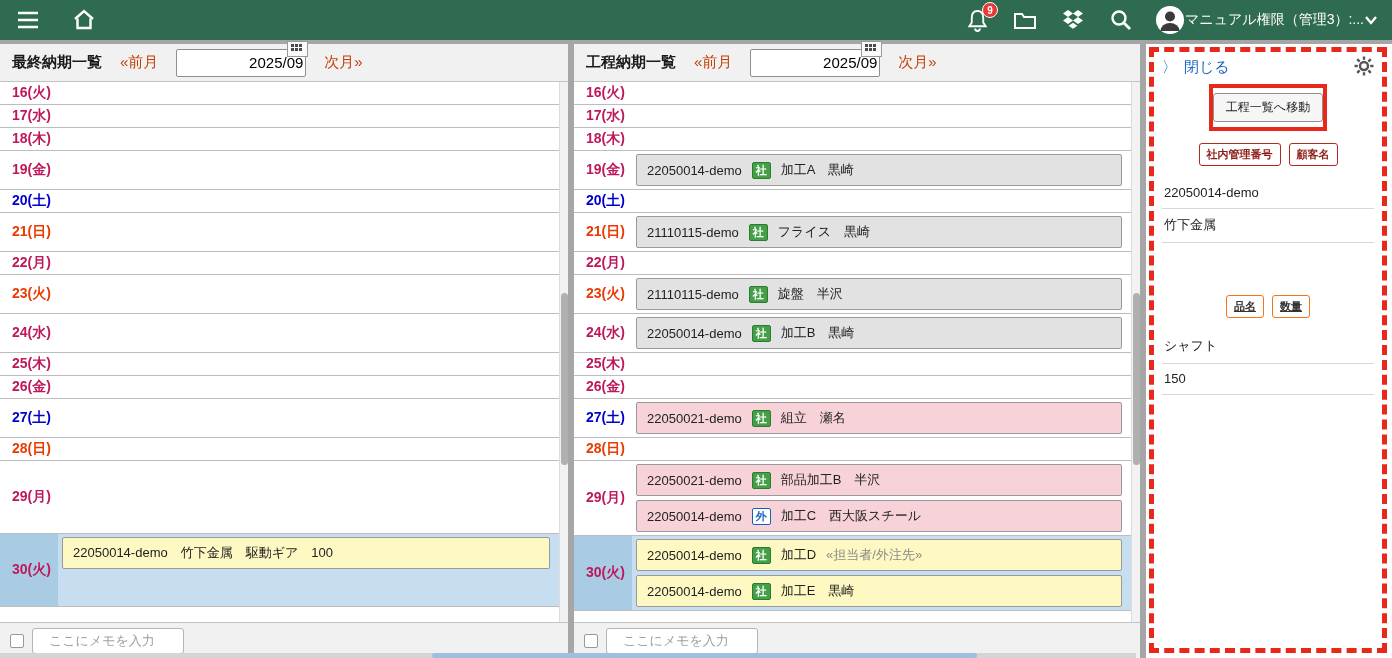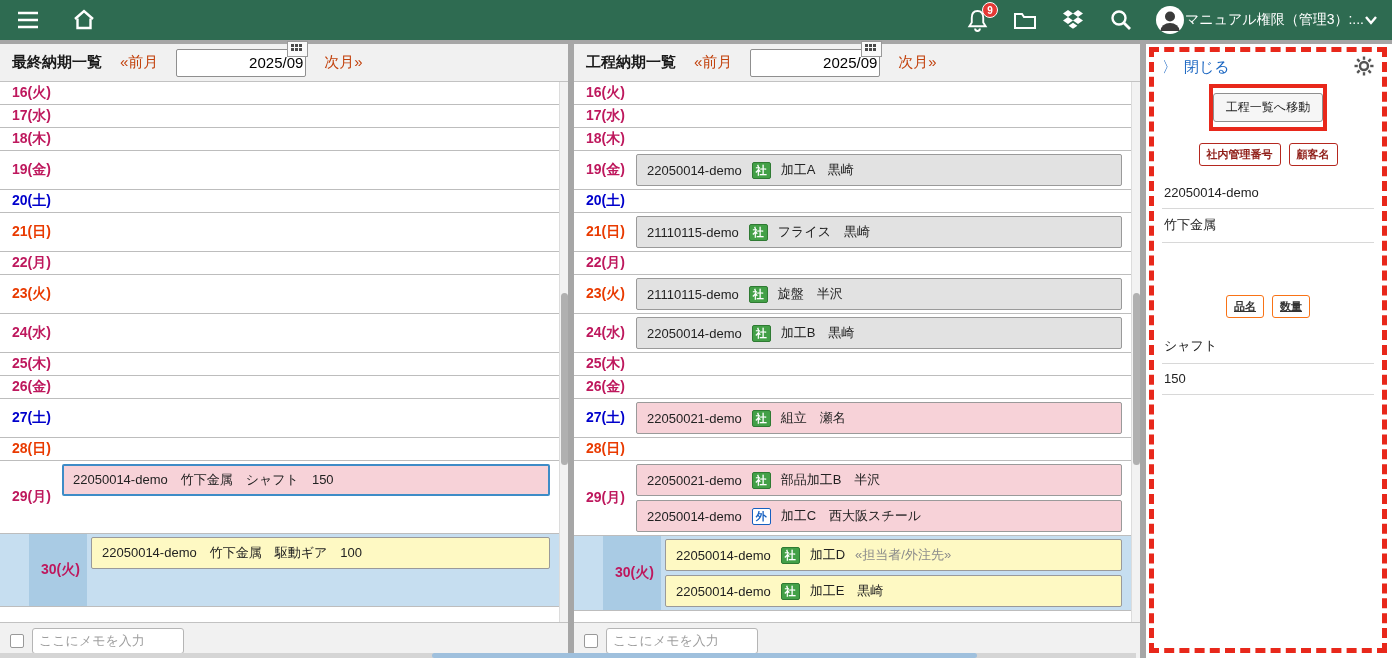--- a/index.html
+++ b/index.html
@@ -28,42 +28,42 @@
   .nav-link { font-size:15px; color:#c2410c; cursor:pointer; }
   .month-wrap { position:relative; }
   .month-input { width:130px; height:28px; text-align:right; font-size:15px; border:1px solid #8f8f8f; border-radius:2px; background:#fff; }
   .cal-grid-icon { position:absolute; top:-8px; right:-2px; width:21px; height:16px; background:#fafafa; border:1px solid #999;
     display:grid; grid-template-columns:repeat(3,3px); grid-auto-rows:3px; gap:1px; padding:2px 3px; cursor:pointer; }
   .cal-grid-icon span { background:#4a4a4a; }
 
   .cal-body { flex:1 1 auto; overflow:hidden; position:relative; }
   .cal-row { display:flex; border-bottom:1px solid #bdbdbd; }
   .cal-row.today { background:#c6def0; }
-  .cal-row.today .day-cell { background:#a9cbe4;margin-left:29px; }
+  .cal-row.today .day-cell { background:#a9cbe4; }
   .day-cell { flex:0 0 58px; font-weight:bold; font-size:14px; padding-left:12px; display:flex; align-items:center; color:#be185d; }
   .day-cell.saturday { color:#0000cc; }
   .day-cell.sunday, .day-cell.holiday { color:#e93a00; }
   .entries { flex:1; display:flex; flex-direction:column; justify-content:flex-start; gap:4px; padding:3px 18px 3px 4px; }
   .entry { border:1px solid #9a9a9a; border-radius:2px; font-size:13px; color:#222; padding:6px 10px;
     display:flex; align-items:center; gap:10px; cursor:pointer; background:#eee; }
   .entry.pink { background:#f7d2d8; }
   .entry.gray { background:#e2e2e2; }
   .entry.blue { background:#fef9c3;align-items:center; }
   .entry.selected { border:2px solid #3e8cc7; padding:5px 9px; }
   .tag { flex:0 0 auto; font-size:11px; font-weight:bold; padding:2px 3px; border-radius:2px; line-height:1; }
   .tag.sha { background:#43a047; color:#fff; border:1px solid #2f7a33; }
   .tag.gai { background:#fff; color:#1660c0; border:1px solid #1660c0; }
   .entry-note { color:#8b8b8b; }
 
   .vscroll { position:absolute; right:0; top:0; bottom:0; width:9px; background:#f2f2f2; border-left:1px solid #dcdcdc; }
   .vscroll .thumb { position:absolute; left:1px; width:7px; border-radius:4px; background:#b0b0b0; top:39%; height:32%; cursor:grab; }
 
   .memo-bar { flex:0 0 36px; background:#f1f1f1; border-top:1px solid #c2c2c2; display:flex; align-items:center; gap:8px; padding:0 10px; }
   .memo-check { width:14px; height:14px; border:1px solid #999; background:#fff; border-radius:2px; cursor:pointer; }
-  .memo-input { width:152px; height:26px; border:1px solid #b5b5b5; border-radius:3px; font-size:13px; padding:0 6px; color:#333; }
+  .memo-input { width:152px; height:26px; border:1px solid #b5b5b5; border-radius:3px; font-size:13px; padding:0 16px; color:#333; }
   .memo-input::placeholder { color:#9e9e9e; }
 
   
   .right-panel { flex:1; background:#fff; position:relative; height:614px; }
   .dashed-frame { position:absolute; inset:3px 5px 5px 3px; border:5px dashed #e8281b; pointer-events:none; }
   .rp-inner { position:relative; padding:14px 18px 0 16px; height:100%; }
   .rp-header { display:flex; align-items:flex-start; justify-content:space-between; }
   .close-link { color:#1a66c2; font-size:15px; cursor:pointer; display:flex; gap:7px; align-items:center; }
   .gear-btn { cursor:pointer; margin-top:-2px; }
   .move-wrap { margin:4px auto 8px; width:max-content; border:4px solid #e8281b; padding:5px 0; }
@@ -205,25 +205,20 @@
         <div class="cal-row" style="min-height: 39px;">
           <span class="day-cell saturday">27(土)</span>
           <div class="entries"></div>
         </div>
         <div class="cal-row" style="min-height: 23px;">
           <span class="day-cell sunday">28(日)</span>
           <div class="entries"></div>
         </div>
         <div class="cal-row" style="min-height: 73px;">
           <span class="day-cell weekday">29(月)</span>
-          <div class="entries">
-            <div class="entry pink selected">
-              <span>22050014-demo　竹下金属　シャフト　150</span>
-            </div>
-          </div>
         </div>
         <div class="cal-row today" style="min-height: 73px;">
           <span class="day-cell weekday">30(火)</span>
           <div class="entries">
             <div class="entry blue">
               <span>22050014-demo　竹下金属　駆動ギア　100</span>
             </div>
           </div>
         </div>
       </div>

